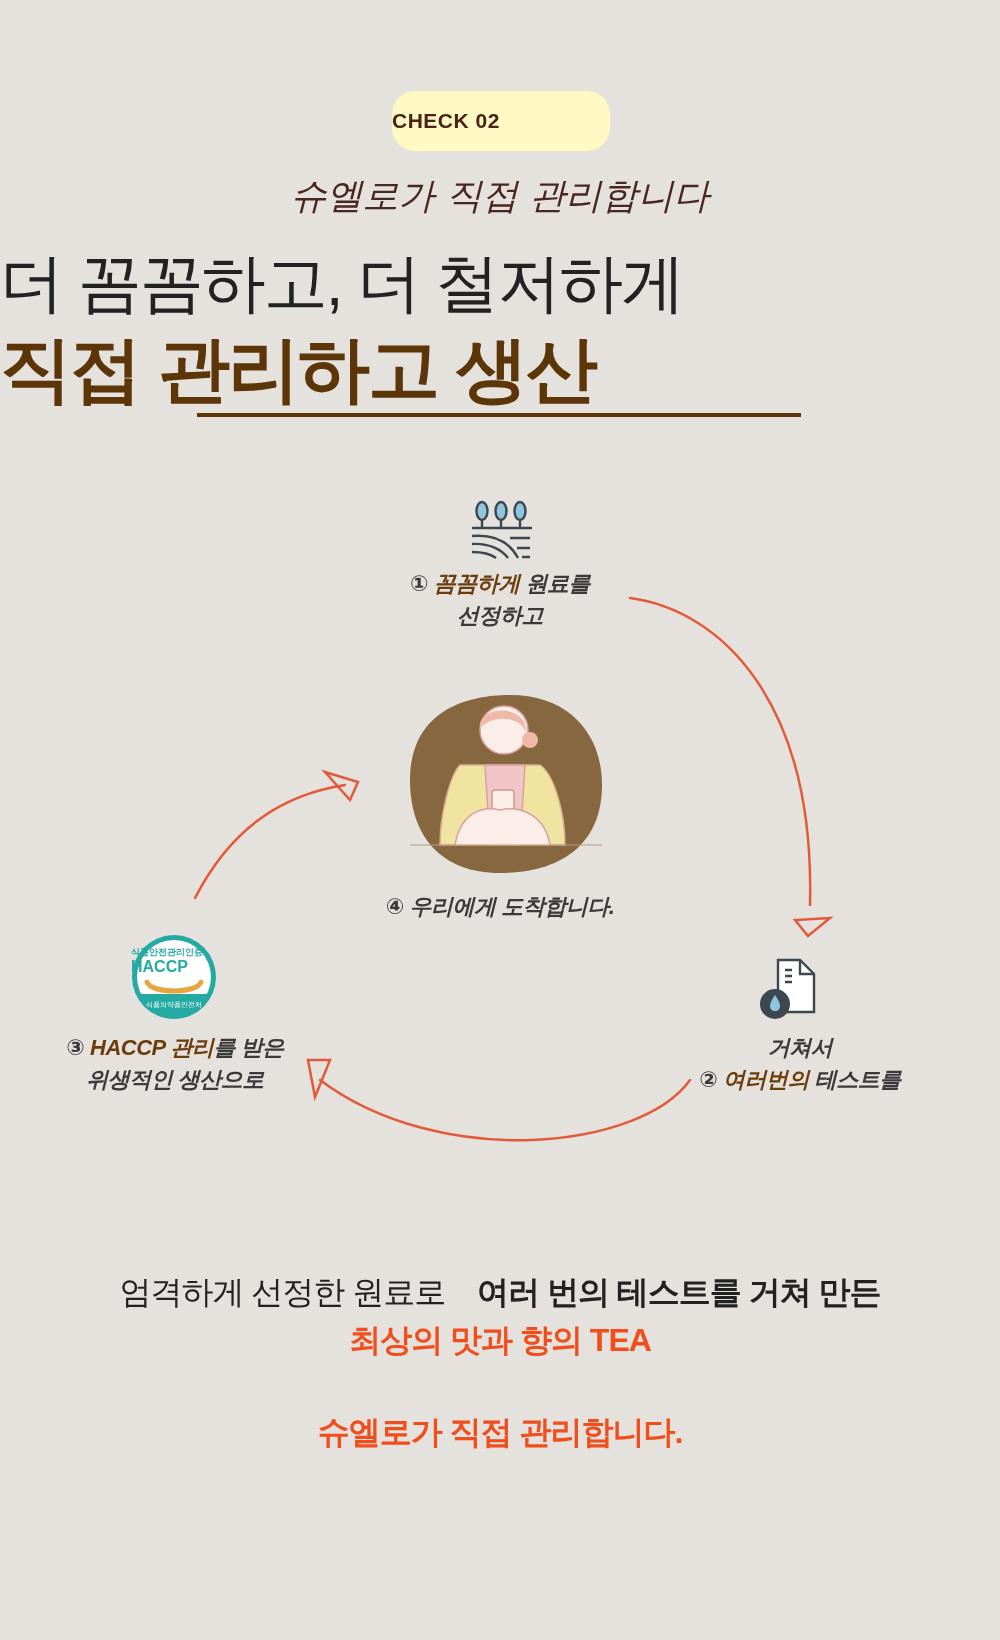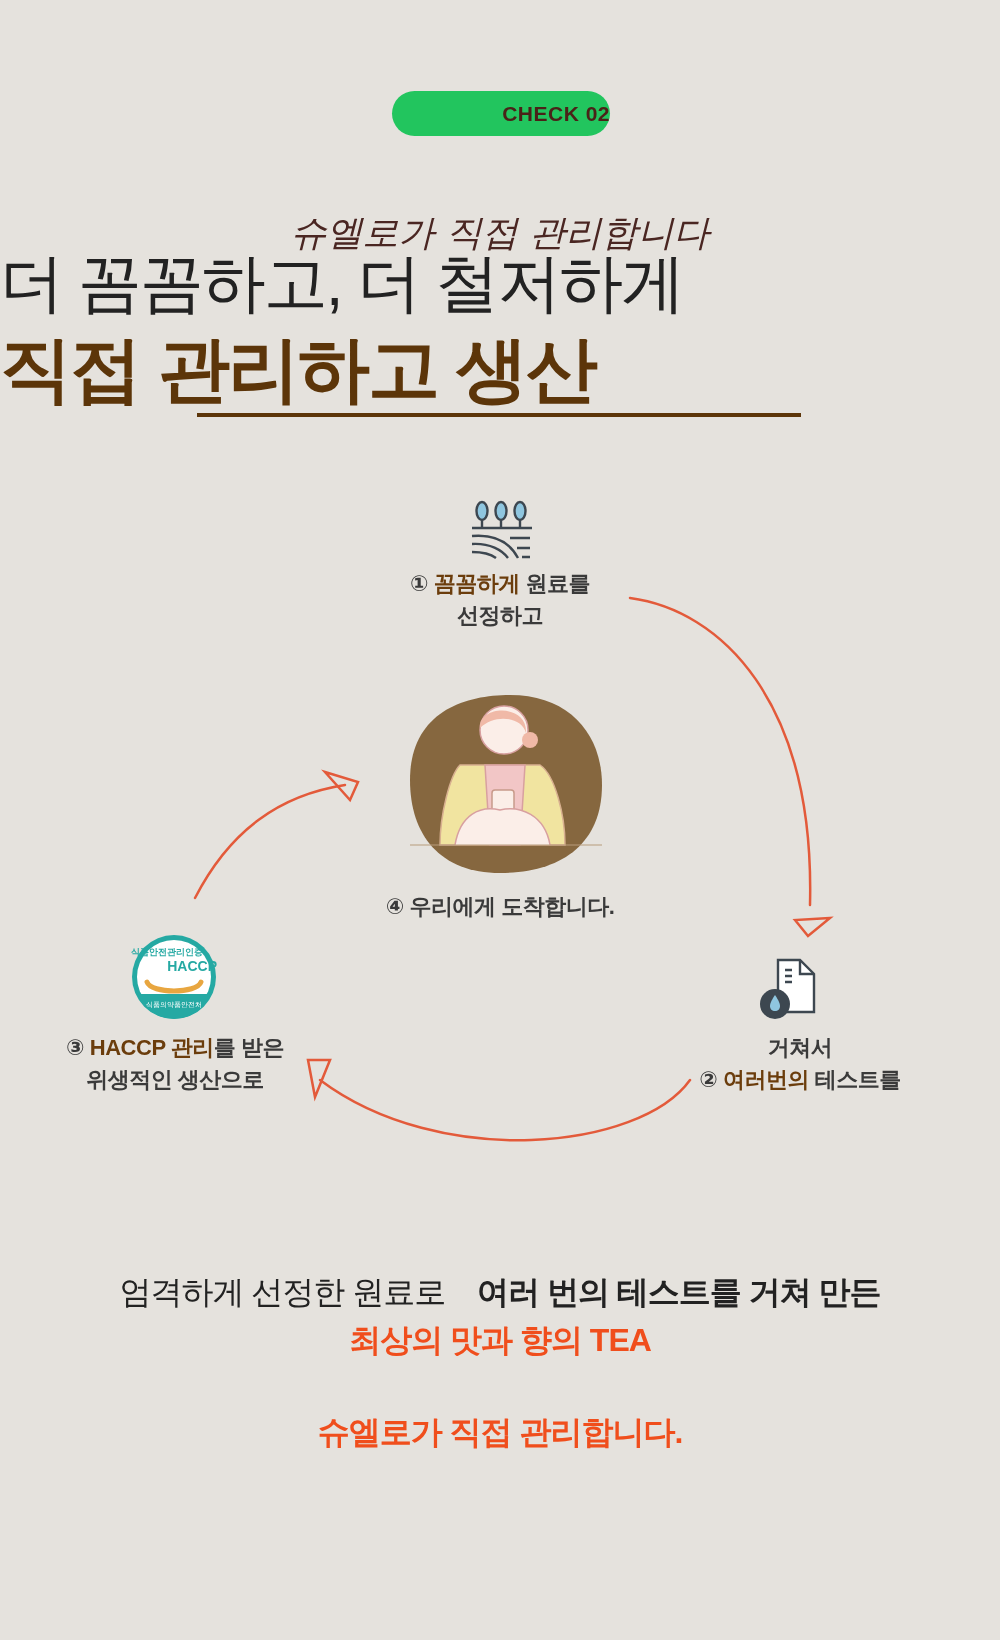--- a/index.html
+++ b/index.html
@@ -3,38 +3,38 @@
 <meta charset="utf-8">
 <style>
   html, body { margin:0; padding:0; }
   body {
     width:1000px; height:1640px; background:#e5e2dd;
     font-family:"Liberation Sans","DejaVu Sans",sans-serif;
     position:relative; overflow:hidden;
   }
   .abs { position:absolute; }
   .badge {
-    left:392px; top:91px; width:218px; height:45px; border-radius:23px;
-    background:#22c55e; color:#4a2218; font-weight:bold; font-size:21px;
-    display:flex; align-items:center; justify-content:flex-end; letter-spacing:0.5px;
+    left:392px; top:91px; width:218px; height:60px; border-radius:23px;
+    background:#fef9c3; color:#4a2218; font-weight:bold; font-size:21px;
+    display:flex; align-items:center; justify-content:flex-start; letter-spacing:0.5px;
   }
   .script {
     left:0; width:1000px; top:172px; text-align:center;
-    font-family:"DejaVu Serif",serif; font-style:italic; font-size:36px; color:#4a2622;margin-top:37px;
+    font-family:"DejaVu Serif",serif; font-style:italic; font-size:36px; color:#4a2622;
   }
   .title1 {
     left:0; width:1000px; top:240px; text-align:left; font-size:64px; color:#222;
     letter-spacing:-2px;
   }
   .title2 {
     left:0; width:1000px; top:322px; text-align:left; font-size:72px; font-weight:bold;
     color:#5c3509; letter-spacing:-2px;
   }
   .underline { left:197px; top:413px; width:604px; height:4px; background:#5c3509; }
-  .step-label { text-align:center; font-size:22px; font-weight:bold; color:#3a3a3a; line-height:32px; letter-spacing:-0.5px; }
+  .step-label { text-align:center; font-size:22px; font-weight:bold; color:#3a3a3a; line-height:32px; letter-spacing:-0.5px;font-style:italic; }
   .step-label .hl { color:#6b3d0c; }
   .footer { left:0; width:1000px; text-align:center; font-size:32px; color:#222; letter-spacing:-1px; line-height:48px; }
   .footer b { font-weight:bold;margin-left:24px; }
   .footer .red { color:#f04e1c; font-weight:bold; }
 </style>
 </head>
 <body>
 
 <div class="abs badge">
     <span>CHECK 02</span>
@@ -102,21 +102,21 @@
 </div>
 
 <div class="abs" style="left:131px;top:934px;width:86px;height:86px">
   <svg width="86" height="86" viewBox="0 0 86 86">
     <circle cx="43" cy="43" r="42" fill="#25a9a3"></circle>
     <circle cx="43" cy="43" r="37" fill="#fff"></circle>
     <path d="M6 60 H80 A 40 40 0 0 1 6 60 Z" fill="#25a9a3"></path>
     <path d="M16 48 C 20 60, 66 60, 70 48" fill="none" stroke="#e8a640" stroke-width="5" stroke-linecap="round"></path>
   </svg>
   <div class="abs" style="left:0;top:12px;width:86px;text-align:left;font-size:9px;font-weight:bold;color:#25a9a3">식품안전관리인증</div>
-  <div class="abs" style="left:0;top:24px;width:86px;text-align:right;font-size:14px;font-weight:bold;color:#25a9a3">HACCP</div>
+  <div class="abs" style="left:0;top:24px;width:86px;text-align:left;font-size:16px;font-weight:bold;color:#25a9a3">HACCP</div>
   <div class="abs" style="left:0;top:66px;width:86px;text-align:center;font-size:7px;color:#fff">식품의약품안전처</div>
 </div>
 <div class="abs step-label" style="left:55px;top:1032px;width:240px">
   <div><span>③</span> <span class="hl">HACCP 관리</span><span>를 받은</span></div>
   <div>위생적인 생산으로</div>
 </div>
 
 <div class="abs footer" style="top:1268px">
   <div><span>엄격하게 선정한 원료로 </span><b>여러 번의 테스트를 거쳐 만든</b></div>
   <div class="red">최상의 맛과 향의 TEA</div>

